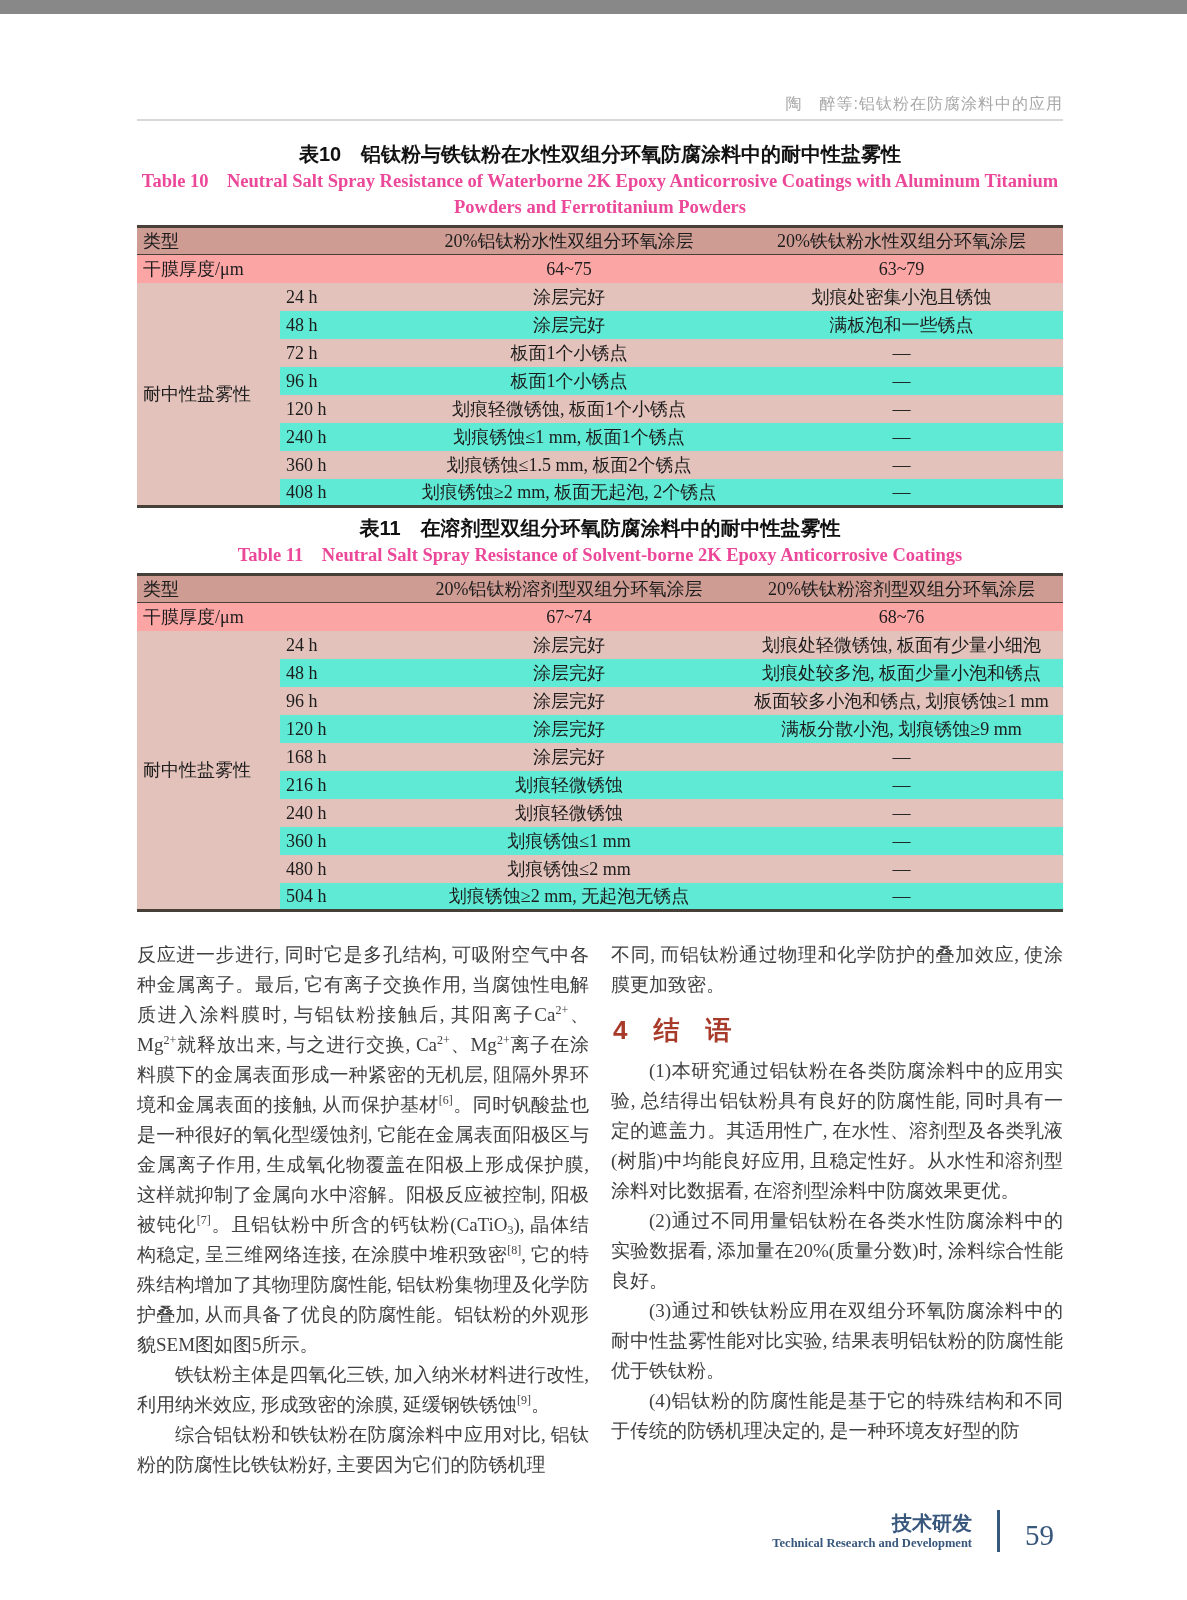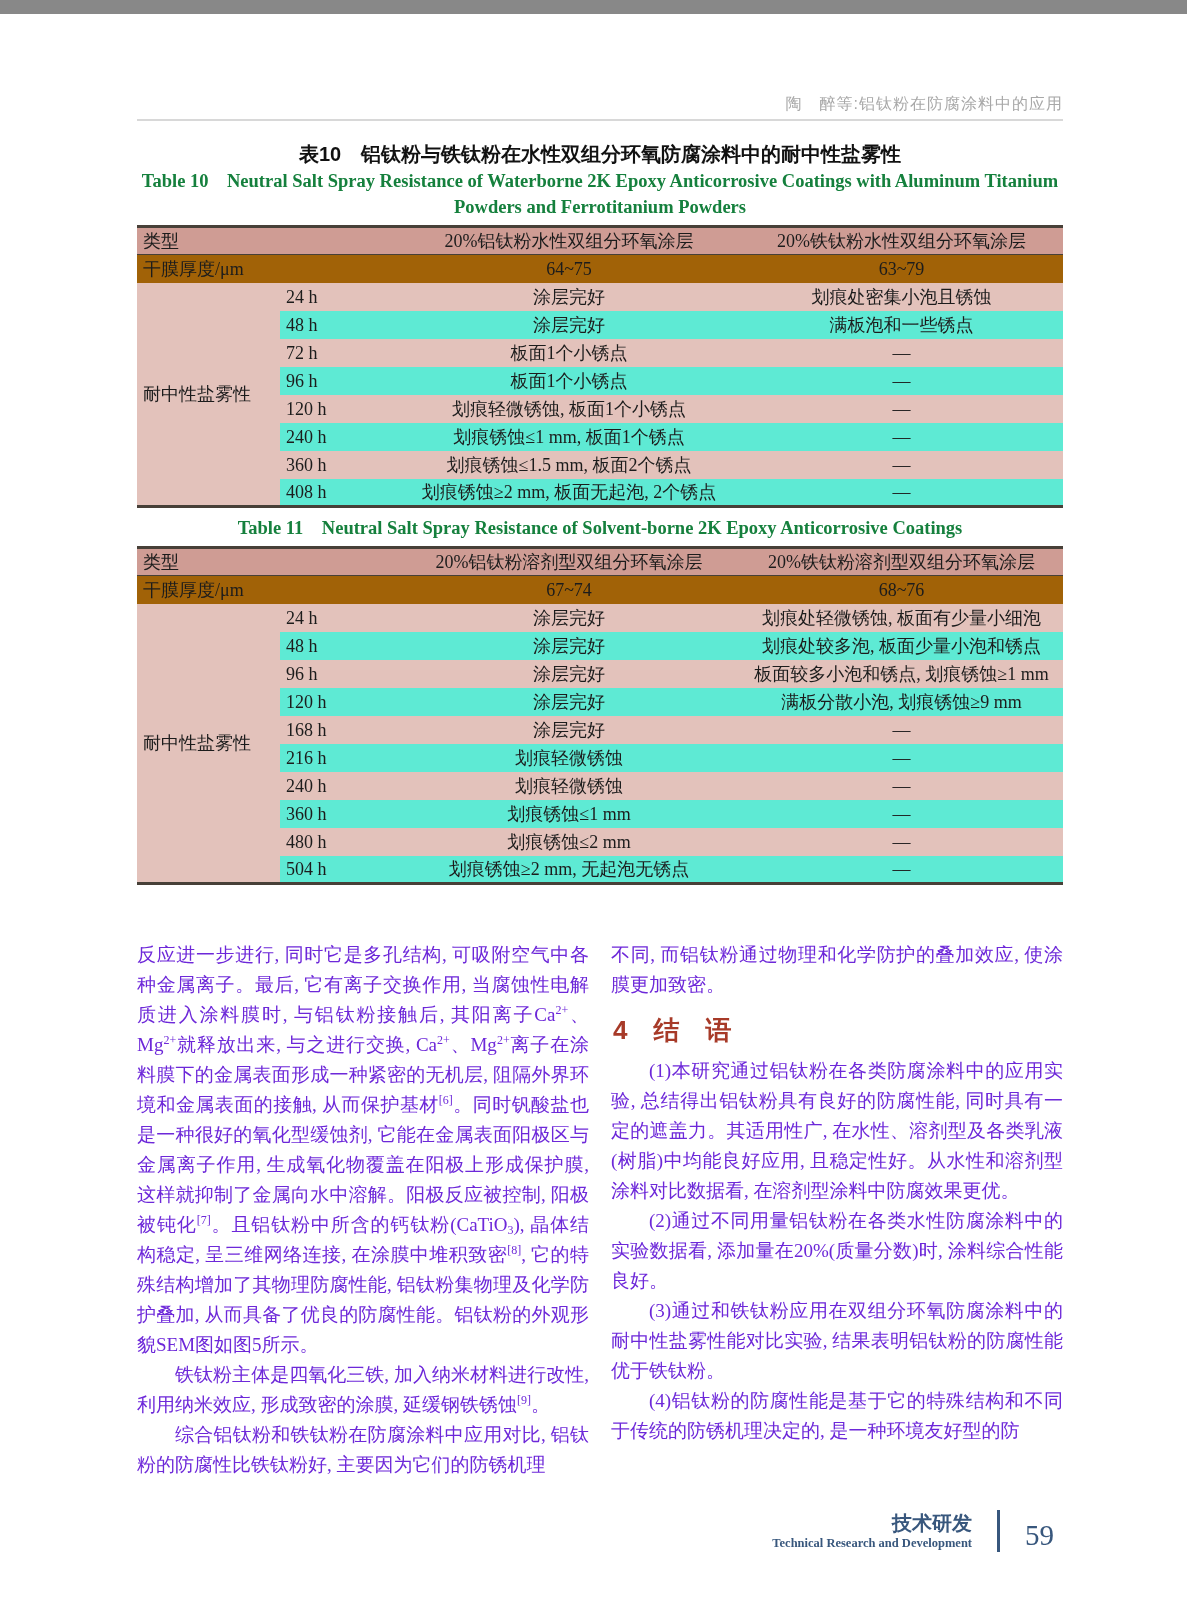--- a/index.html
+++ b/index.html
@@ -31,56 +31,56 @@
   
   .table-block{position:absolute;left:137px;width:926px;}
   #table10-block{top:127px;}
   #table11-block{top:501px;}
   .caption-cn{
     text-align:center;font-family:"Liberation Sans","DejaVu Sans",sans-serif;
     font-weight:bold;font-size:20px;line-height:27px;color:#111;
   }
   .caption-en{
     text-align:center;font-family:"Liberation Serif","DejaVu Serif",serif;
-    font-weight:bold;font-size:18.5px;line-height:26px;color:#15803d;margin-bottom:5px;
+    font-weight:bold;font-size:18.5px;line-height:26px;color:#ec4899;margin-bottom:5px;
   }
   table.dtable{
     width:926px;border-collapse:collapse;table-layout:fixed;
     border-top:3px solid var(--line-dark);
     border-bottom:3px solid var(--line-dark);
     font-size:18px;
   }
   table.dtable th,table.dtable td{
     height:28px;line-height:22px;padding:1px 6px;font-weight:normal;vertical-align:middle;
   }
   tr.hdr-row th{
     background:var(--pink-dark);border-bottom:1px solid var(--line-dark);
   }
   th.type-head{text-align:left;padding-left:14px;}
   tr.hdr-row th.col-head{text-align:center;}
-  tr.thick-row td{background:#a16207;}
+  tr.thick-row td{background:#fca5a5;}
   td.t-label{text-align:left;padding-left:14px;}
   td.t-val{text-align:center;}
   td.group-label{
     background:var(--pink-light);text-align:left;padding-left:14px;vertical-align:middle;
   }
   tr.pink td{background:var(--pink-light);}
   tr.alt td{background:#5eead4;}
   tr.pink td.group-label,tr.alt td.group-label{background:var(--pink-light);}
   td.time-cell{text-align:left;padding-left:24px;}
   td.data-cell{text-align:center;font-family:Liberation Serif, serif;}
   
   .columns{
     position:absolute;top:926px;left:137px;width:926px;
     display:flex;gap:22px;
   }
   .col{flex:1;min-width:0;}
   .para{
     font-size:19px;line-height:30px;text-align:justify;
-    text-indent:2em;color:#6d28d9;
+    text-indent:2em;color:#404040;
   }
   .para.no-indent{text-indent:0;}
   .para sup{font-size:12px;line-height:0;vertical-align:7px;}
   .para sub{font-size:12px;line-height:0;vertical-align:-3px;}
   .section-heading{
     font-family:"Liberation Sans","DejaVu Sans",sans-serif;
     font-weight:bold;font-size:26px;line-height:30px;color:var(--red);
     margin:15px 0 11px 2px;
   }
   
@@ -167,20 +167,21 @@
           <tr class="data-row alt">
             <td class="time-cell">408 h</td>
             <td class="data-cell">划痕锈蚀≥2 mm, 板面无起泡, 2个锈点</td>
             <td class="data-cell">—</td>
           </tr>
         </tbody>
     </table>
   </section>
 
   <section class="table-block" id="table11-block">
+    <div class="caption-cn">表11　在溶剂型双组分环氧防腐涂料中的耐中性盐雾性</div>
     <div class="caption-en">Table 11　Neutral Salt Spray Resistance of Solvent-borne 2K Epoxy Anticorrosive Coatings</div>
     <table class="dtable">
       <colgroup>
           <col style="width:143px">
           <col style="width:118px">
           <col style="width:342px">
           <col style="width:323px">
         </colgroup>
       <thead>
         <tr class="hdr-row">

